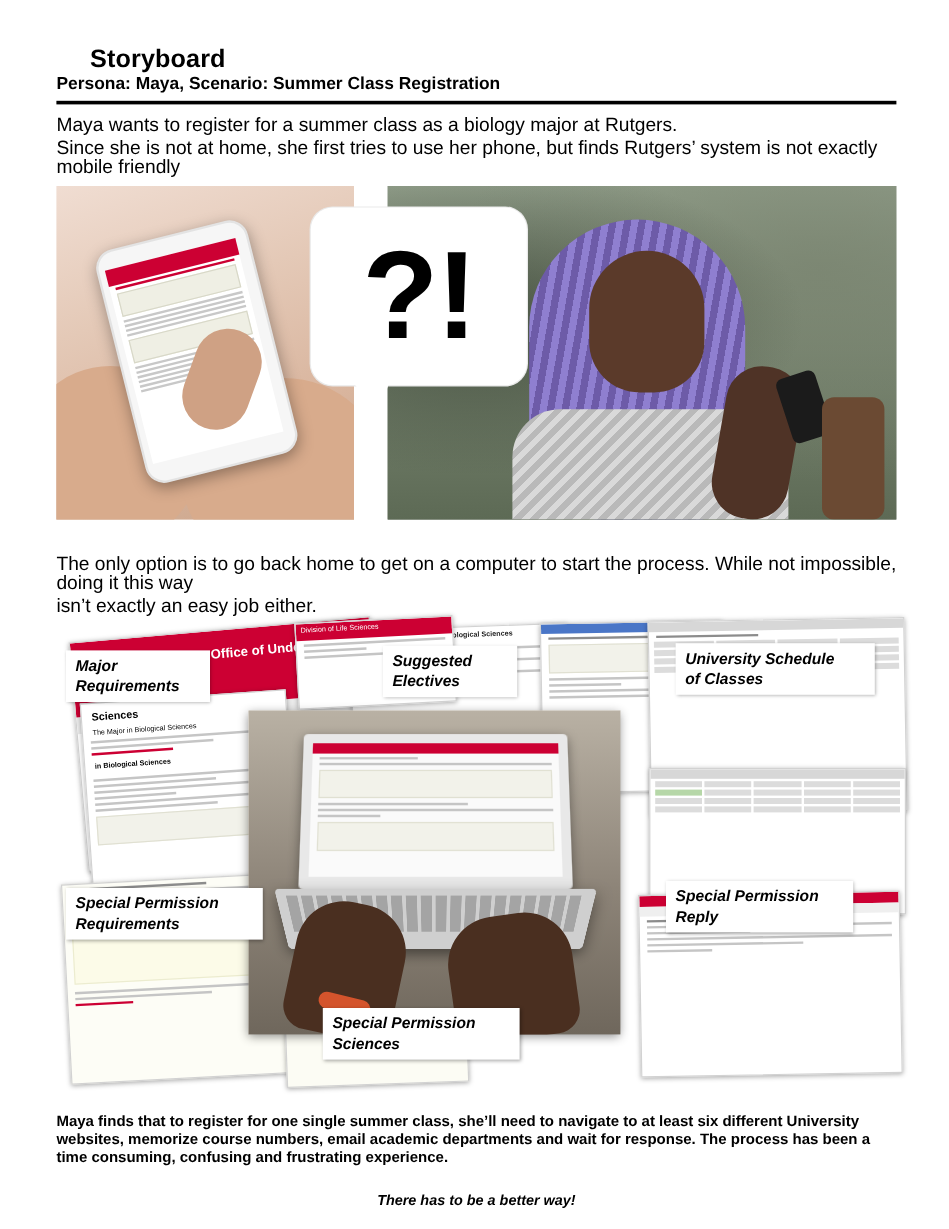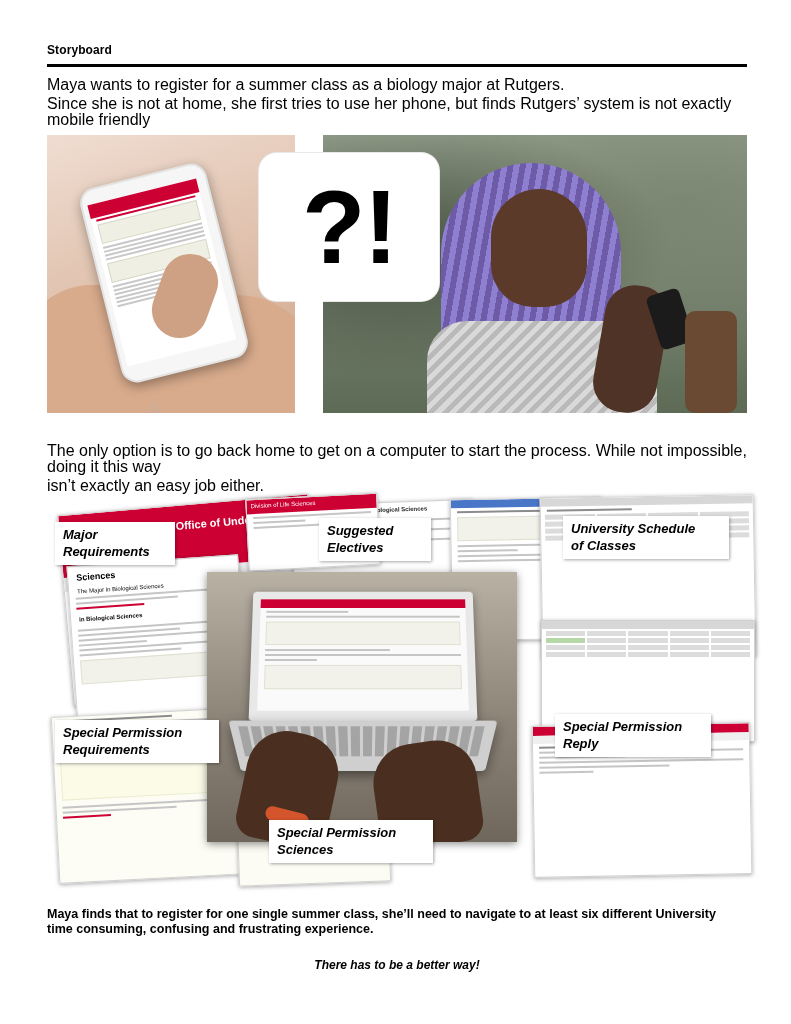--- a/index.html
+++ b/index.html
@@ -22,24 +22,25 @@
     height: 1024px;
     background: #ffffff;
   }
   .content {
     position: absolute;
     left: 47px;
     top: 40px;
     width: 700px;
   }
   .title {
-    font-size: 12px;
+    font-size: 21px;
     font-weight: bold;
     line-height: 20px;
     letter-spacing: 0.1px;
+    margin-left: 28px;
   }
   .subtitle {
     font-size: 14.5px;
     font-weight: bold;
     line-height: 19px;
     margin-top: 1px;
   }
   .rule {
     border: none;
     border-top: 3px solid #000;
@@ -315,20 +316,21 @@
     margin-top: 20px;
   }
 </style>
 </head>
 <body>
 
 <div class="page">
   <div class="content">
 
     <div class="title">Storyboard</div>
+    <div class="subtitle">Persona: Maya, Scenario: Summer Class Registration</div>
     <hr class="rule">
 
     <div class="para">Maya wants to register for a summer class as a biology major at Rutgers.</div>
     <div class="para" style="margin-top:-4px;">Since she is not at home, she first tries to use her phone, but finds Rutgers’ system is not exactly mobile friendly</div>
 
     <div class="photo-row">
 
       <div class="photo photo-phone">
         <div class="hand-shape" style="left:-30px;top:150px;width:150px;height:150px;"></div>
         <div class="hand-shape" style="left:104px;top:160px;width:170px;height:160px;"></div>
@@ -566,18 +568,19 @@
         <div>Reply</div>
       </div>
 
       <div class="label" style="left:222px; top:318px; width:148px;">
         <div>Special Permission</div>
         <div>Sciences</div>
       </div>
     </div>
 
     <div class="bottom-text">Maya finds that to register for one single summer class, she’ll need to navigate to at least six different University</div>
+    <div class="bottom-text" style="margin-top:-2px;">websites, memorize course numbers, email academic departments and wait for response. The process has been a</div>
     <div class="bottom-text" style="margin-top:-2px;">time consuming, confusing and frustrating experience.</div>
 
     <div class="closing">There has to be a better way!</div>
 
   </div>
 </div>
 
 </body></html>

